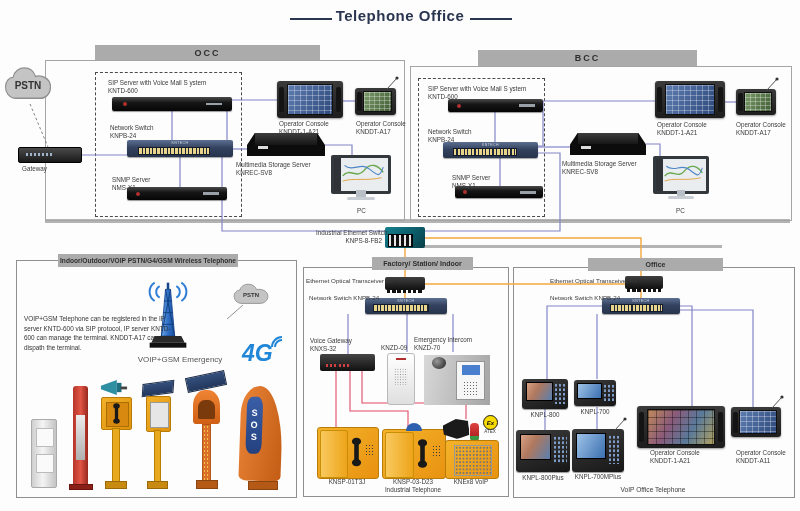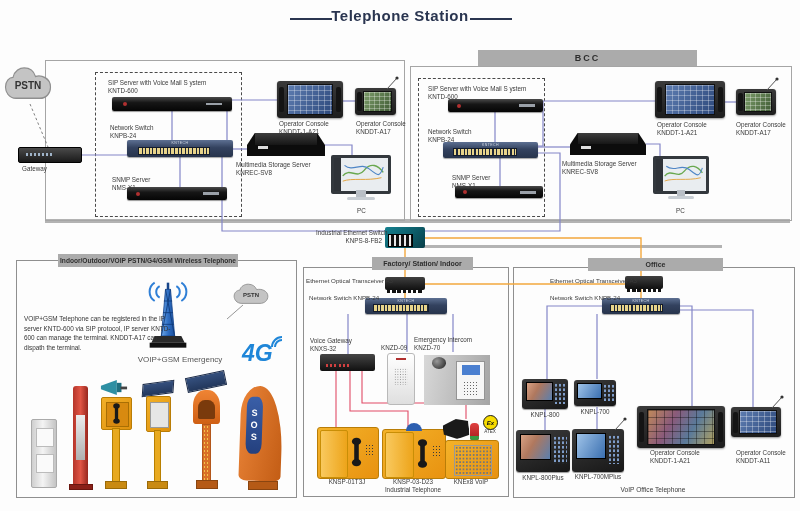--- a/index.html
+++ b/index.html
@@ -184,33 +184,36 @@
     <polyline class="wp" points="597,314 597,379"></polyline>
     <polyline class="wp" points="680,306 692,306 692,406"></polyline>
     <polyline class="wp" points="680,310 753,310 753,407"></polyline>
     <polyline class="wp" points="545,409 545,431"></polyline>
     <polyline class="wp" points="597,407 597,429"></polyline>
 
     <line class="wg" x1="30" y1="104" x2="48" y2="147"></line>
     <line class="wg2" x1="243" y1="305" x2="227" y2="319"></line>
   </svg>
 
-  <div class="title">Telephone Station</div>
+  <div class="title">Telephone Office</div>
   <div class="tline" style="left:290px;"></div>
   <div class="tline" style="left:470px;"></div>
 
   <div class="band" style="left:45px;top:219px;width:745px;height:4px;"></div>
   <div class="band" style="left:412px;top:245px;width:310px;height:3px;"></div>
 
   <div class="box" style="left:45px;top:60px;width:358px;height:159px;"></div>
   <div class="box" style="left:410px;top:66px;width:380px;height:153px;"></div>
   <div class="box" style="left:16px;top:260px;width:279px;height:236px;border-color:#8f8f8f;"></div>
   <div class="box" style="left:303px;top:267px;width:204px;height:228px;border-color:#8f8f8f;"></div>
   <div class="box" style="left:513px;top:267px;width:280px;height:229px;border-color:#8f8f8f;"></div>
 
+  <div class="bar" style="left:95px;top:45px;width:225px;height:15px;font-size:9px;letter-spacing:2px;">
+      <span>OCC</span>
+    </div>
   <div class="bar" style="left:478px;top:50px;width:219px;height:16px;font-size:9px;letter-spacing:2px;">
       <span>BCC</span>
     </div>
   <div class="bar" style="left:58px;top:254px;width:180px;height:13px;font-size:6.6px;">
       <span>Indoor/Outdoor/VOIP PSTN/G4/GSM Wireless Telephone</span>
     </div>
   <div class="bar" style="left:372px;top:257px;width:101px;height:13px;font-size:7px;">
       <span>Factory/ Station/ Indoor</span>
     </div>
   <div class="bar" style="left:588px;top:258px;width:135px;height:13px;font-size:7px;">

